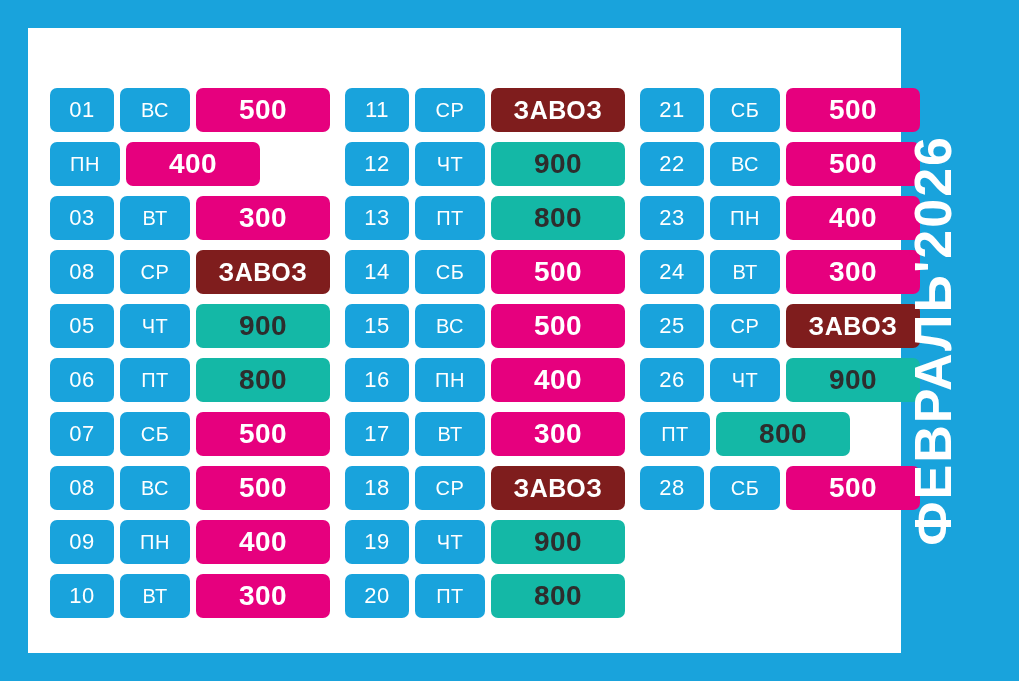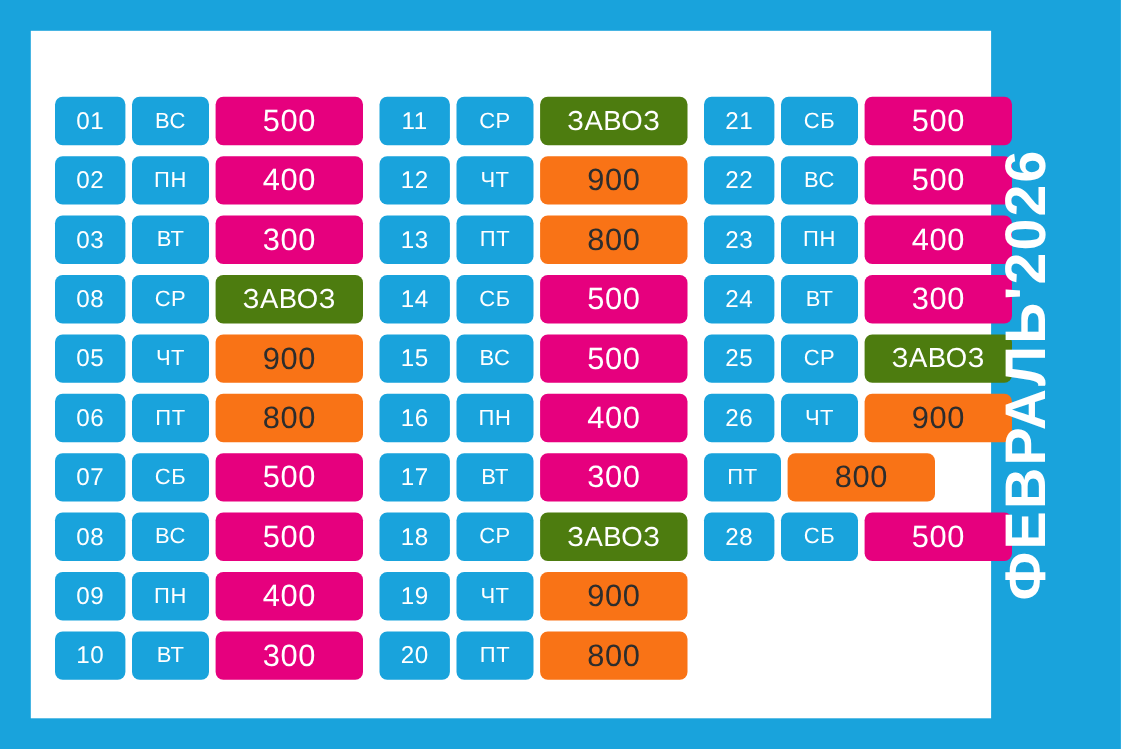--- a/index.html
+++ b/index.html
@@ -65,33 +65,33 @@
   .cell-weekday {
     width: 70px;
     background: #19A3DC;
     font-size: 20px;
     font-weight: normal;
     letter-spacing: 0.5px;
   }
   .cell-value {
     width: 134px;
     font-size: 28px;
-    font-weight: normal;
+    font-weight: bold;
     letter-spacing: 0.5px;
   }
   .v-pink {
     background: #E6007E;
     color: #FFFFFF;
   }
   .v-yellow {
-    background: #f97316;
+    background: #14b8a6;
     color: #2D2D2D;
   }
   .v-blue {
-    background: #4d7c0f;
+    background: #7f1d1d;
     color: #FFFFFF;
     font-size: 25px;
   }
   .side-title {
     position: absolute;
     right: 0px;
     top: 0px;
     width: 118px;
     height: 681px;
     display: flex;
@@ -114,21 +114,20 @@
 <div class="poster">
   <div class="white-panel">
     <div class="calendar" id="calendar-grid">
         <div class="column">
           <div class="row">
             <div class="cell cell-day">01</div>
             <div class="cell cell-weekday">ВС</div>
             <div class="cell cell-value v-pink">500</div>
           </div>
           <div class="row">
-            <div class="cell cell-day">02</div>
             <div class="cell cell-weekday">ПН</div>
             <div class="cell cell-value v-pink">400</div>
           </div>
           <div class="row">
             <div class="cell cell-day">03</div>
             <div class="cell cell-weekday">ВТ</div>
             <div class="cell cell-value v-pink">300</div>
           </div>
           <div class="row">
             <div class="cell cell-day">08</div>

